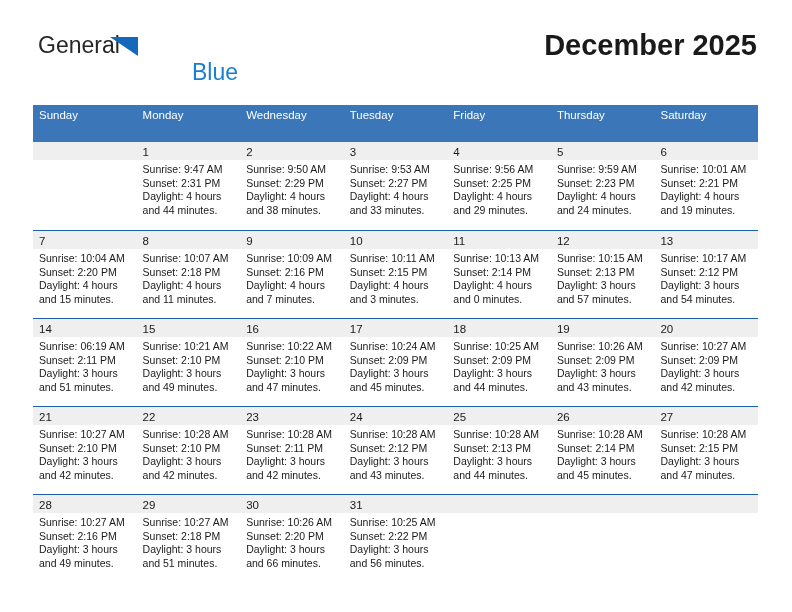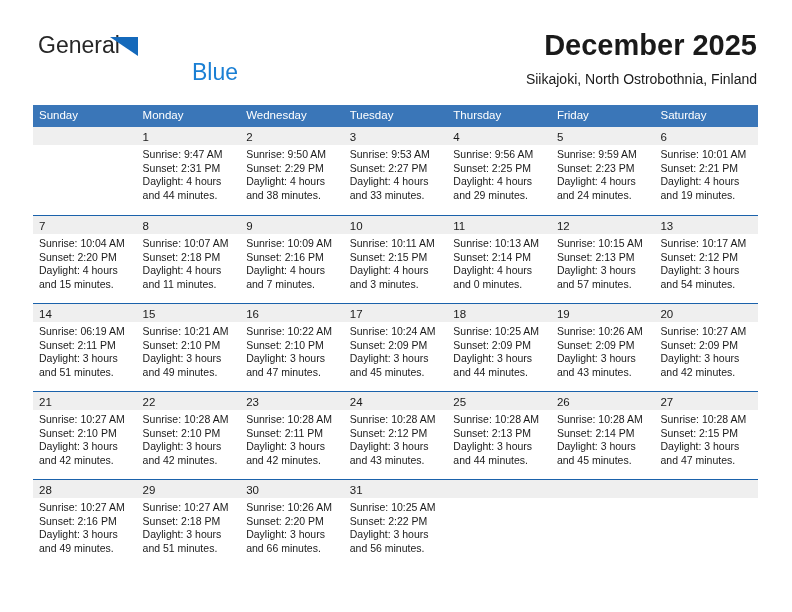--- a/index.html
+++ b/index.html
@@ -86,21 +86,21 @@
   
   .calendar {
     position: absolute;
     left: 33px;
     top: 105px;
     width: 725px;
   }
   .cal-head {
     display: flex;
     background: #3a76b8;
-    height: 22px;
+    height: 37px;
   }
   .cal-head .hcell {
     flex: 1 1 0;
     color: #ffffff;
     font-size: 11.5px;
     line-height: 21px;
     padding-left: 6px;
     box-sizing: border-box;
     overflow: hidden;
     white-space: nowrap;
@@ -148,34 +148,33 @@
   <div class="header">
 
     <div class="brand">
       <span class="brand-row1">General</span>
       <span class="brand-triangle"></span>
       <span class="brand-row2">Blue</span>
     </div>
 
     <div class="title-block">
       <div class="cal-title">December 2025</div>
-      <div class="cal-subtitle">Siikajoki, North Ostrobothnia, Finland</div>
     </div>
 
   </div>
 
   <div class="calendar">
 
     <div class="cal-head">
       <div class="hcell">Sunday</div>
       <div class="hcell">Monday</div>
       <div class="hcell">Wednesday</div>
       <div class="hcell">Tuesday</div>
+      <div class="hcell">Friday</div>
       <div class="hcell">Thursday</div>
-      <div class="hcell">Friday</div>
       <div class="hcell">Saturday</div>
     </div>
 
     <div id="weeks-container">
         <div class="week first">
           <div class="daycell empty">
             <div class="daynum-band"><span class="daynum"></span></div>
           </div>
           <div class="daycell">
             <div class="daynum-band"><span class="daynum">1</span></div>

